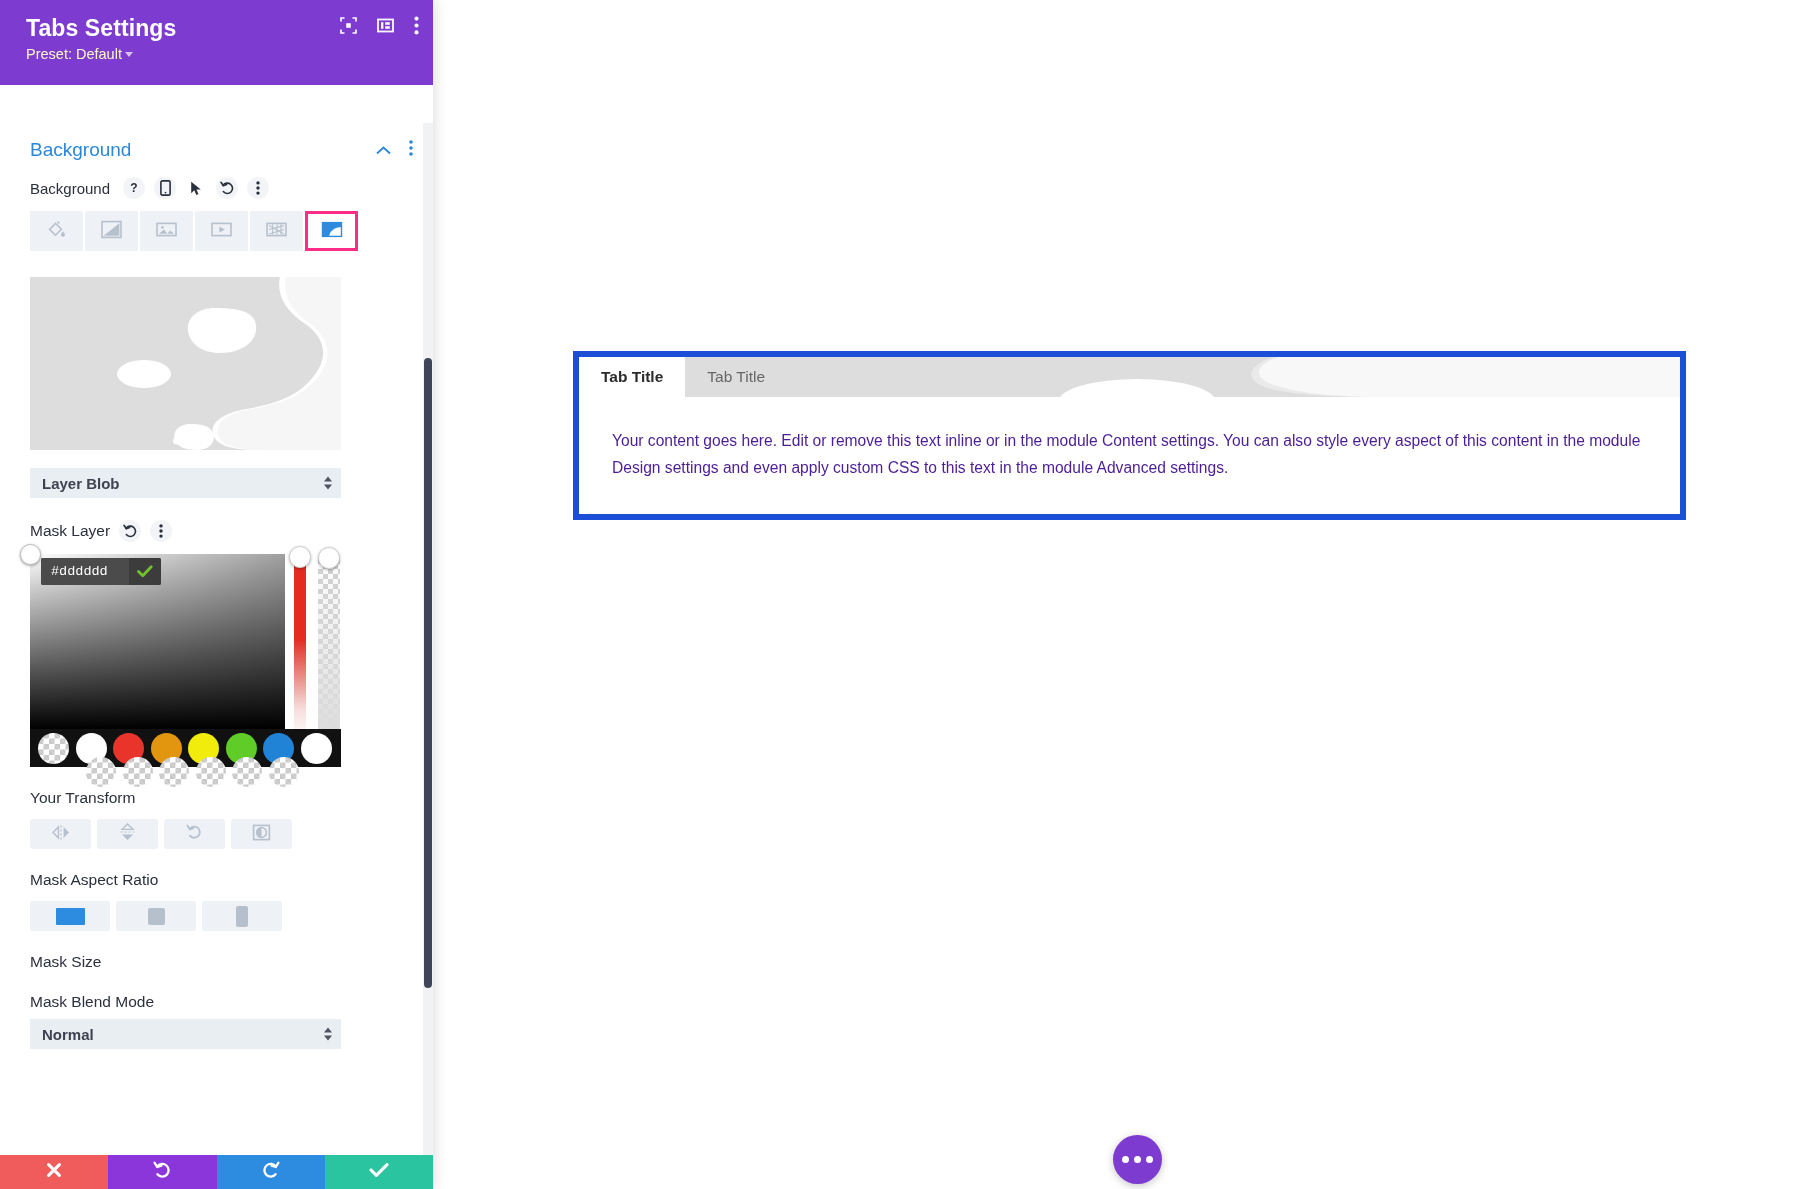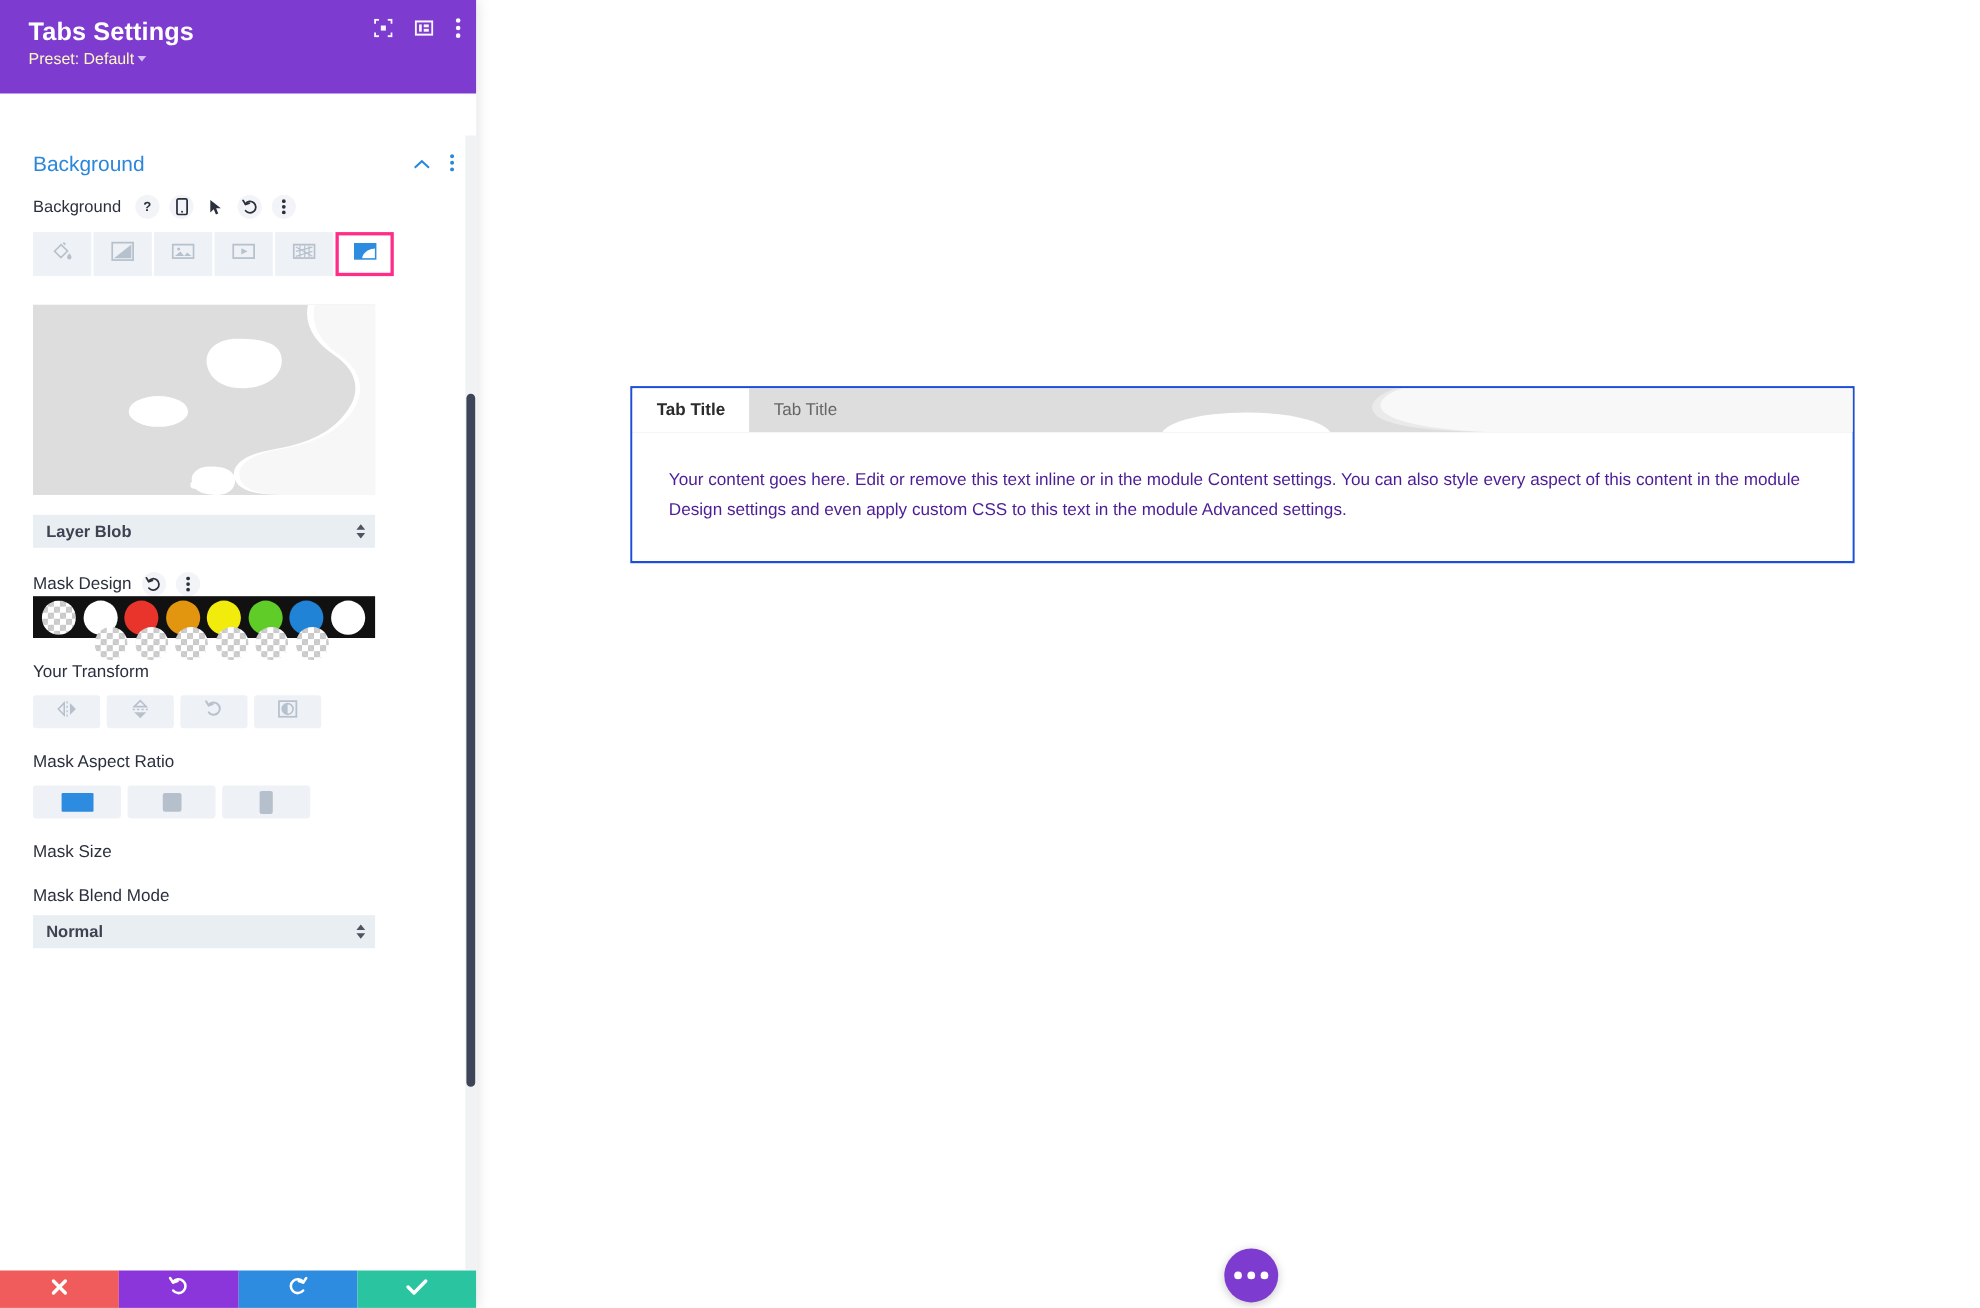--- a/index.html
+++ b/index.html
@@ -380,21 +380,21 @@
   .foot-btn.undo   { background: #8a36da; }
   .foot-btn.redo   { background: #2d8ce0; }
   .foot-btn.save   { background: #2bc4a0; }
 
   
   #tabs-module {
     position: absolute;
     left: 573px; top: 351px;
     width: 1113px;
     background: #ffffff;
-    border: 2px solid #1d4ed8;
+    border: 6px solid #1d4ed8;
   }
   .tabs-nav {
     position: relative;
     height: 40px;
     overflow: hidden;
     background: #dddddd;
   }
   .tabs-nav .blobwrap {
     position: absolute; inset: 0;
   }
@@ -656,36 +656,55 @@
 
       <div class="sel-wrap">
         <span class="sel-text">Layer Blob</span>
         <span class="sel-arrows">
             <i class="up"></i>
             <i class="dn"></i>
           </span>
       </div>
 
       <div class="group-label">
-        <span>Mask Design</span>
+        <span>Mask Layer</span>
         <span class="mini-btn">
           <svg width="15" height="15" viewBox="0 0 15 15">
               <path d="M3 4.4 A 5.2 5.2 0 1 1 3.3 10.6" fill="none" stroke="#2b303d" stroke-width="1.6" stroke-linecap="round"></path>
               <path d="M1 1.3 L3.3 4.8 L6.6 3.6" fill="none" stroke="#2b303d" stroke-width="1.6" stroke-linecap="round"></path>
             </svg>
         </span>
         <span class="mini-btn">
           <svg width="4" height="14" viewBox="0 0 4 14">
               <circle cx="2" cy="1.9" r="1.7" fill="#2b303d"></circle>
               <circle cx="2" cy="7" r="1.7" fill="#2b303d"></circle>
               <circle cx="2" cy="12.1" r="1.7" fill="#2b303d"></circle>
             </svg>
         </span>
       </div>
 
+      <div class="picker">
+        <div class="picker-sat">
+          <div class="picker-handle"></div>
+        </div>
+        <div class="hex-box">
+          <span class="hex-val">#dddddd</span>
+          <span class="hex-ok">
+            <svg width="16" height="13" viewBox="0 0 16 13">
+                <path d="M1.5 6.4 L5.8 10.8 L14.2 1.8" fill="none" stroke="#72c02c" stroke-width="2.8" stroke-linecap="round" stroke-linejoin="round"></path>
+              </svg>
+          </span>
+        </div>
+        <div class="hue-slider"></div>
+        <div class="hue-fill"></div>
+        <div class="hue-handle"></div>
+        <div class="alpha-slider"></div>
+        <div class="alpha-grad"></div>
+        <div class="alpha-handle"></div>
+      </div>
 
       <div class="sw-strip">
         <div class="sw-row1">
           <div class="sw transparent"></div>
           <div class="sw" style="background:#ffffff"></div>
           <div class="sw" style="background:#e8342a"></div>
           <div class="sw" style="background:#e2960f"></div>
           <div class="sw" style="background:#f2ec0c"></div>
           <div class="sw" style="background:#5fcc28"></div>
           <div class="sw" style="background:#2083d6"></div>

